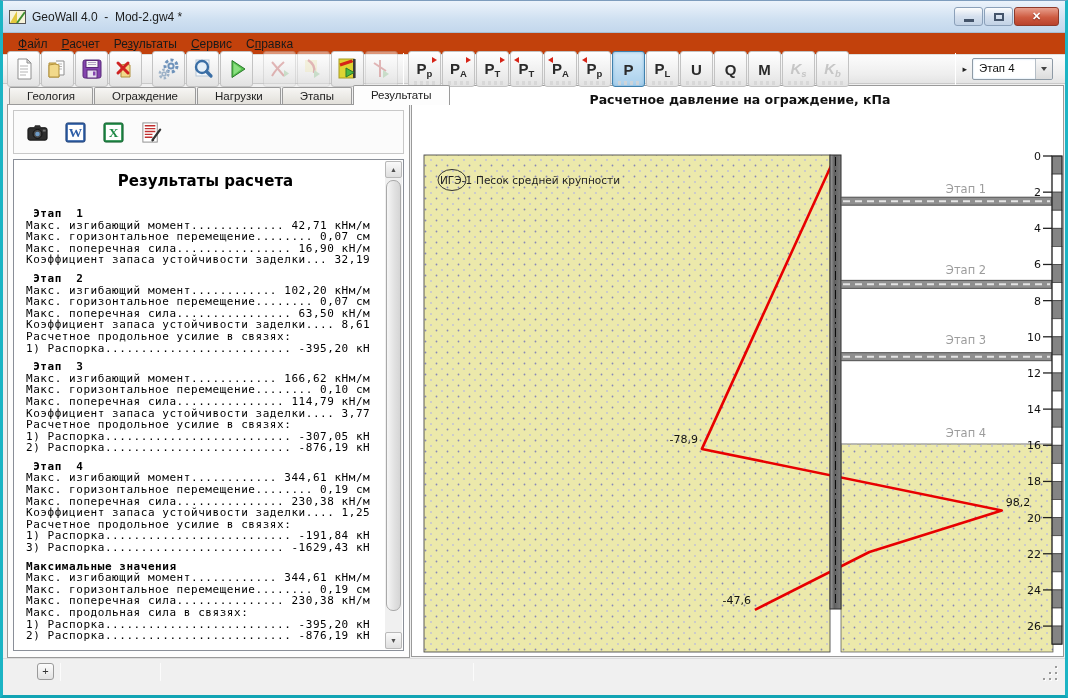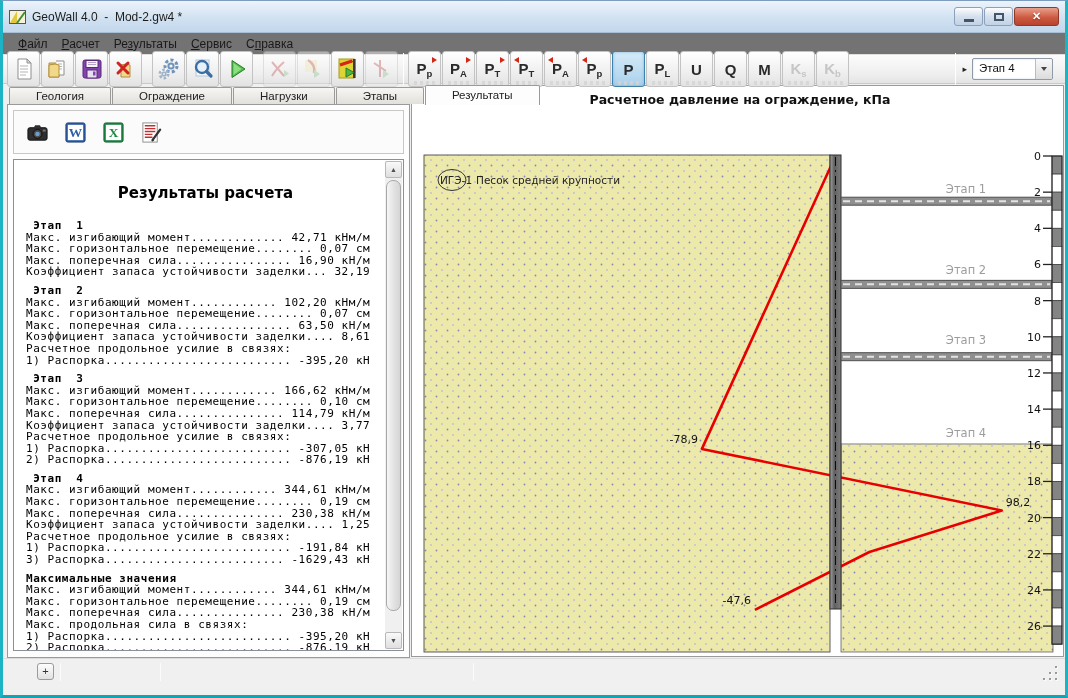--- a/index.html
+++ b/index.html
@@ -14,28 +14,28 @@
   .app-icon{width:17px;height:16px;margin-right:6px;flex:none;}
   .title-text{font-size:12px;color:#1c1c1c;flex:1;white-space:pre;}
   .winbtns{display:flex;gap:0;}
   .winbtn{width:29px;height:19px;border:1px solid #8ba0b9;border-radius:3px;margin-left:1px;
     background:linear-gradient(#fdfdfd,#d5e0ee 50%,#c2d2e5);display:flex;align-items:center;justify-content:center;}
   .winbtn.close{background:linear-gradient(#e8a08e,#ce5b41 55%,#b9422c);border-color:#8e3a2a;width:45px;
     color:#fff;font-weight:bold;font-size:11px;text-shadow:0 1px 1px #7a2516;}
   .glyph-min{width:10px;height:3px;background:#44546a;margin-top:8px;}
   .glyph-max{width:10px;height:8px;border:2px solid #44546a;}
   
-  .menubar{height:22px;background:#737373;display:flex;align-items:center;padding-left:8px;border-bottom:1px solid #e0dfdb;}
+  .menubar{height:22px;background:#c2410c;display:flex;align-items:center;padding-left:8px;border-bottom:1px solid #e0dfdb;}
   .menu-item{font-size:12px;color:#1a1a1a;padding:2px 7px;}
   
   .toolbar{height:29px;background:linear-gradient(#fcfcfc,#eeeeee 70%,#e4e4e4);
     display:flex;align-items:center;padding:0 4px;border-bottom:1px solid #c9c9c9;}
   .tb-btn{width:33px;height:36px;border:1px solid #c3c3c3;border-radius:3px;margin-right:1px;flex:none;
     background:linear-gradient(#ffffff,#ececec 70%,#e2e2e2);display:flex;align-items:center;justify-content:center;position:relative;}
-  .tb-btn.disabled{opacity:.45;}
+  .tb-btn.disabled{opacity:.45;font-style:italic;}
   .tb-gap{width:9px;flex:none;}
   .tb-divider{width:1px;height:32px;background:#c6c6c6;border-right:1px solid #fff;margin:0 4px;flex:none;}
   .p-btn{font-weight:bold;font-size:15px;color:#2b2b2b;font-family:"Liberation Sans",sans-serif;}
   .p-btn .p-sub{font-size:9.5px;vertical-align:-3px;font-weight:bold;}
   .p-btn.selected{background:linear-gradient(#d6ebf9,#a9d0ec);border-color:#3f81ad;box-shadow:inset 0 0 3px #7fb4da;}
   .p-btn.disabled{opacity:1;color:#c6c6c6;}
   .p-ghost{position:absolute;bottom:1px;left:5px;right:5px;height:4px;opacity:.8;
     background:repeating-linear-gradient(90deg,#d4d4d4 0 3px,transparent 3px 6px);}
   .arr{position:absolute;top:5px;width:0;height:0;border-top:3.5px solid transparent;border-bottom:3.5px solid transparent;}
   .arr.r{right:3px;border-left:5.5px solid #d62417;}
@@ -44,29 +44,29 @@
   .combo{width:81px;height:22px;border:1px solid #8e9aa5;border-radius:2px;background:#fff;display:flex;margin-right:8px;
     box-shadow:inset 0 0 2px #bcd8ee;}
   .combo-value{flex:1;font-size:11.5px;padding:3px 0 0 6px;color:#111;}
   .combo-btn{width:17px;border-left:1px solid #b5bec6;background:linear-gradient(#f8f8f8,#dcdcdc);
     display:flex;align-items:center;justify-content:center;border-radius:0 2px 2px 0;}
   .combo-btn::after{content:"";width:0;height:0;border-left:3.5px solid transparent;border-right:3.5px solid transparent;border-top:4px solid #444;}
   
   .content{display:flex;height:574px;}
   .left-panel{width:407px;flex:none;padding:1px 0 0 4px;display:flex;flex-direction:column;}
   .tabs{display:flex;align-items:flex-end;height:19px;padding-left:2px;position:relative;z-index:2;}
-  .tab{height:17px;padding:2px 26px 0;font-size:11.5px;color:#222;background:linear-gradient(#f7f6f4,#e2e0da);
+  .tab{height:17px;padding:2px 17px 0;font-size:11.5px;color:#222;background:linear-gradient(#f7f6f4,#e2e0da);
     border:1px solid #9a9a9a;border-bottom:none;border-radius:2px 2px 0 0;margin-right:1px;white-space:nowrap;}
   .tab.active{height:20px;background:#fdfdfd;padding-top:3px;margin-bottom:-1px;}
   .tabpage{flex:1;border:1px solid #9a9a9a;background:#fdfdfd;padding:5px 5px 6px;display:flex;flex-direction:column;min-height:0;}
   .report-bar{height:44px;border:1px solid #c8c8c8;background:#fbfbfb;display:flex;align-items:center;padding-left:12px;gap:15px;flex:none;}
   .report-icon{width:23px;height:23px;flex:none;}
   .results-box{flex:1;margin-top:5px;border:1px solid #8a8f98;background:#fff;position:relative;overflow:hidden;}
   .results-content{position:absolute;left:1px;top:0;right:18px;bottom:0;overflow:hidden;padding-left:11px;}
-  .rt-title{font:bold 15px/19px "DejaVu Sans",sans-serif;text-align:center;margin:24px 0 17px;color:#000;}
+  .rt-title{font:bold 15px/19px "DejaVu Sans",sans-serif;text-align:center;margin:12px 0 17px;color:#000;}
   .rt-line,.rt-header{font-family:"DejaVu Sans Mono",monospace;font-size:11px;line-height:11.6px;letter-spacing:.55px;
     white-space:pre;color:#000;}
   .rt-header{font-weight:bold;}
   .rt-blank{height:7px;}
   
   .sb{position:absolute;top:1px;right:1px;bottom:1px;width:17px;background:#f0f0f0;}
   .sb-btn{position:absolute;left:0;right:0;height:17px;border:1px solid #b8b8b8;border-radius:2px;
     background:linear-gradient(#f9f9f9,#dfdfdf);display:flex;align-items:center;justify-content:center;
     font-size:7px;color:#4f4f4f;}
   .sb-btn.up{top:0;} .sb-btn.down{bottom:0;}

